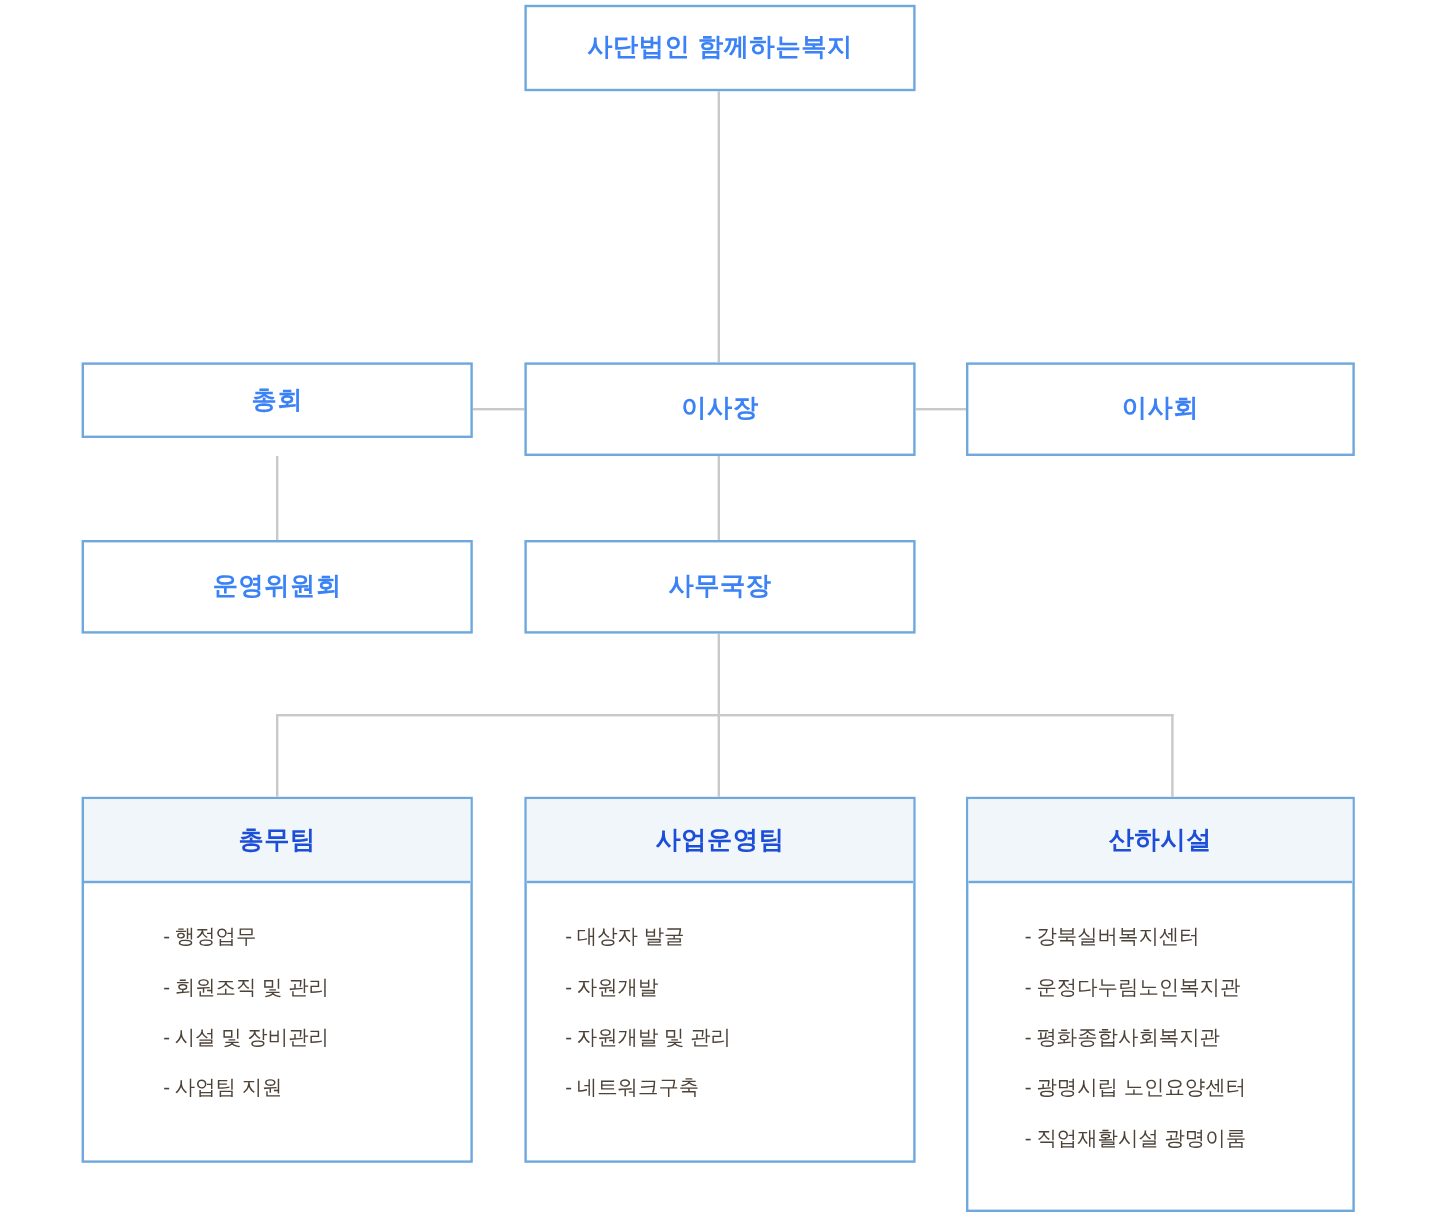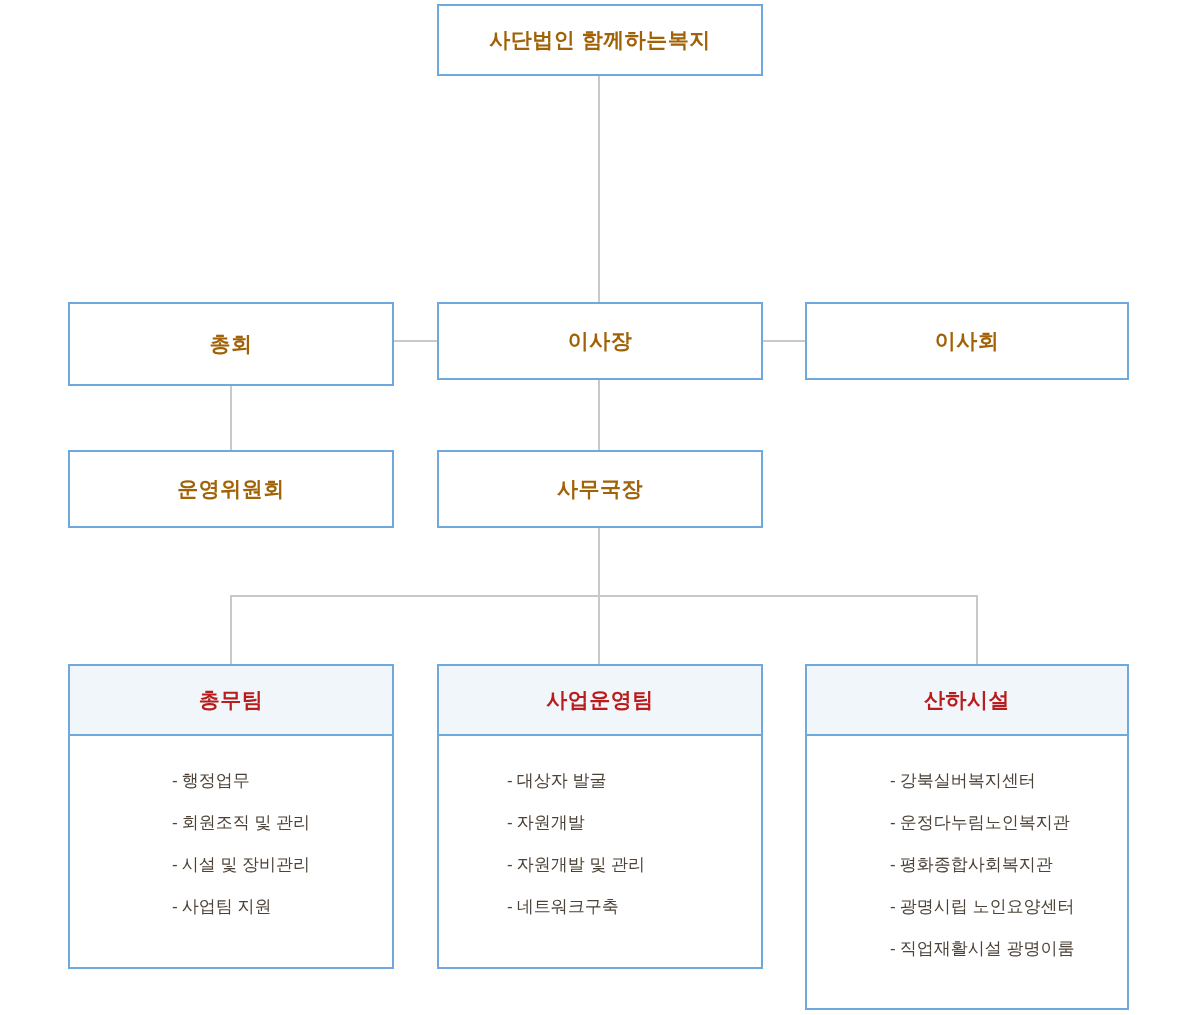--- a/index.html
+++ b/index.html
@@ -33,21 +33,21 @@
     box-sizing: border-box;
     border: 2px solid #6ea8dc;
     background: #ffffff;
     display: flex;
     align-items: center;
     justify-content: center;
   }
   .node-label {
     font-size: 21px;
     font-weight: bold;
-    color: #a16207;
+    color: #3b82f6;
     letter-spacing: 0.5px;
     line-height: 1.2;
     text-align: center;
     white-space: nowrap;
   }
 
   
   .dept {
     position: absolute;
     box-sizing: border-box;
@@ -61,38 +61,37 @@
     flex: 0 0 68px;
     background: #f1f6fb;
     border-bottom: 2px solid #6ea8dc;
     display: flex;
     align-items: center;
     justify-content: center;
   }
   .dept-title {
     font-size: 21px;
     font-weight: bold;
-    color: #b91c1c;
+    color: #1d4ed8;
     letter-spacing: 0.5px;
     white-space: nowrap;
   }
   .dept-body {
     flex: 1 1 auto;
     padding: 36px 0 0 0;
     display: flex;
     flex-direction: column;
     align-items: flex-start;
   }
   .dept-item {
     font-size: 17px;
     color: #4c4238;
     line-height: 1.0;
     padding: 0 0 25px 0;
     white-space: nowrap;
-    margin-left: 36px;
   }
   .dept-item .dash {
     color: #4c4238;
     padding-right: 4px;
   }
   
   .dept-body.indent-a { padding-left: 66px; }
   .dept-body.indent-b { padding-left: 32px; }
   .dept-body.indent-c { padding-left: 47px; }
 </style>
@@ -116,21 +115,21 @@
   <div class="conn h" style="left:230px; top:595px; width:748px;"></div>
 
   <div class="conn v" style="left:230px; top:595px; height:69px;"></div>
   <div class="conn v" style="left:598px; top:595px; height:69px;"></div>
   <div class="conn v" style="left:976px; top:595px; height:69px;"></div>
 
   <div class="node" style="left:437px; top:4px; width:326px; height:72px;">
     <span class="node-label">사단법인 함께하는복지</span>
   </div>
 
-  <div class="node" style="left:68px; top:302px; width:326px; height:84px;">
+  <div class="node" style="left:68px; top:302px; width:326px; height:63px;">
     <span class="node-label">총회</span>
   </div>
 
   <div class="node" style="left:437px; top:302px; width:326px; height:78px;">
     <span class="node-label">이사장</span>
   </div>
 
   <div class="node" style="left:805px; top:302px; width:324px; height:78px;">
     <span class="node-label">이사회</span>
   </div>

